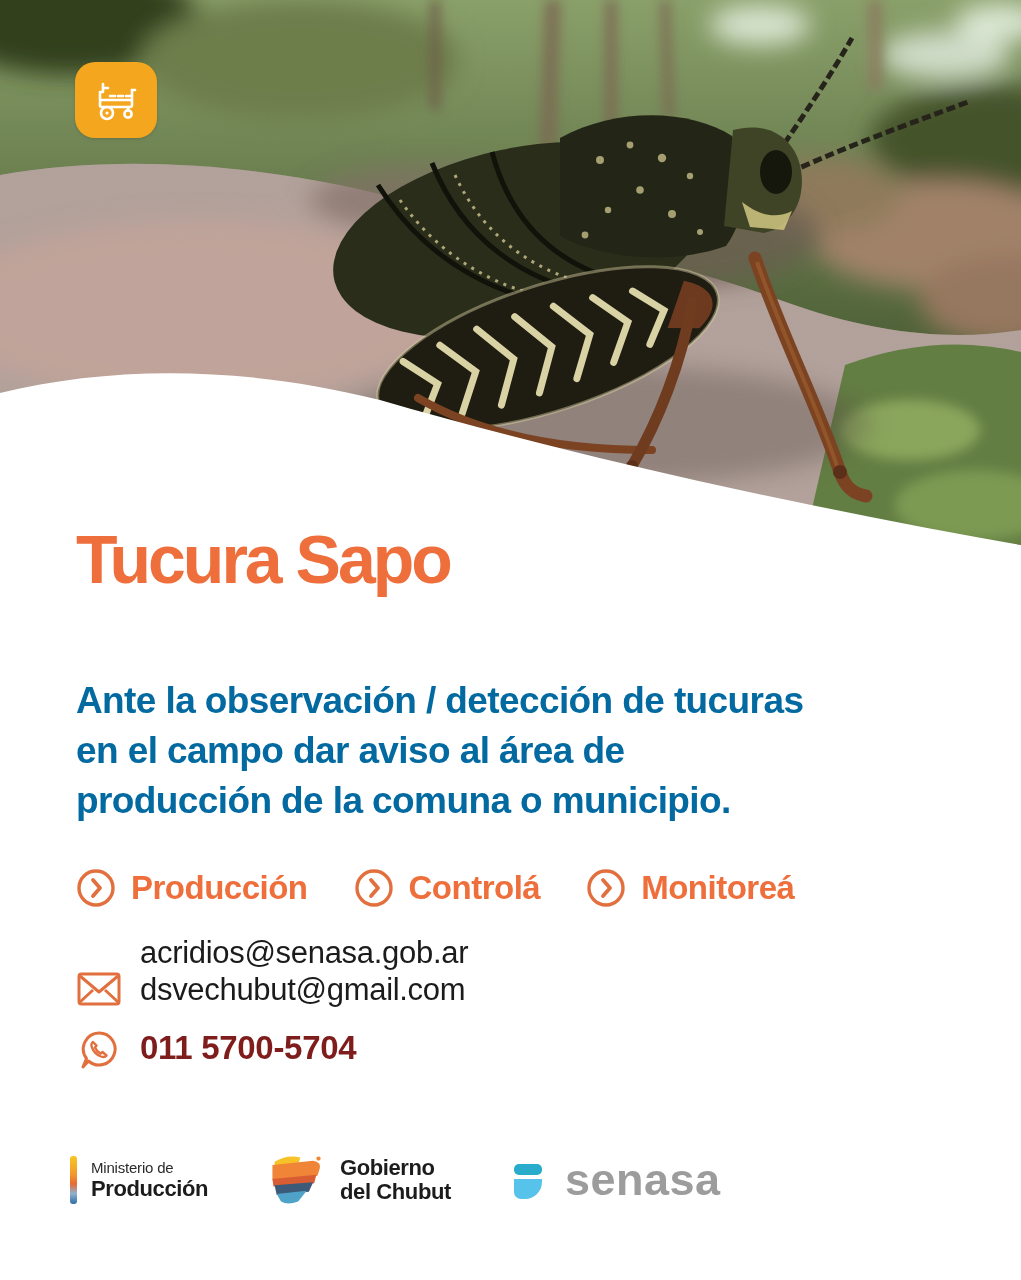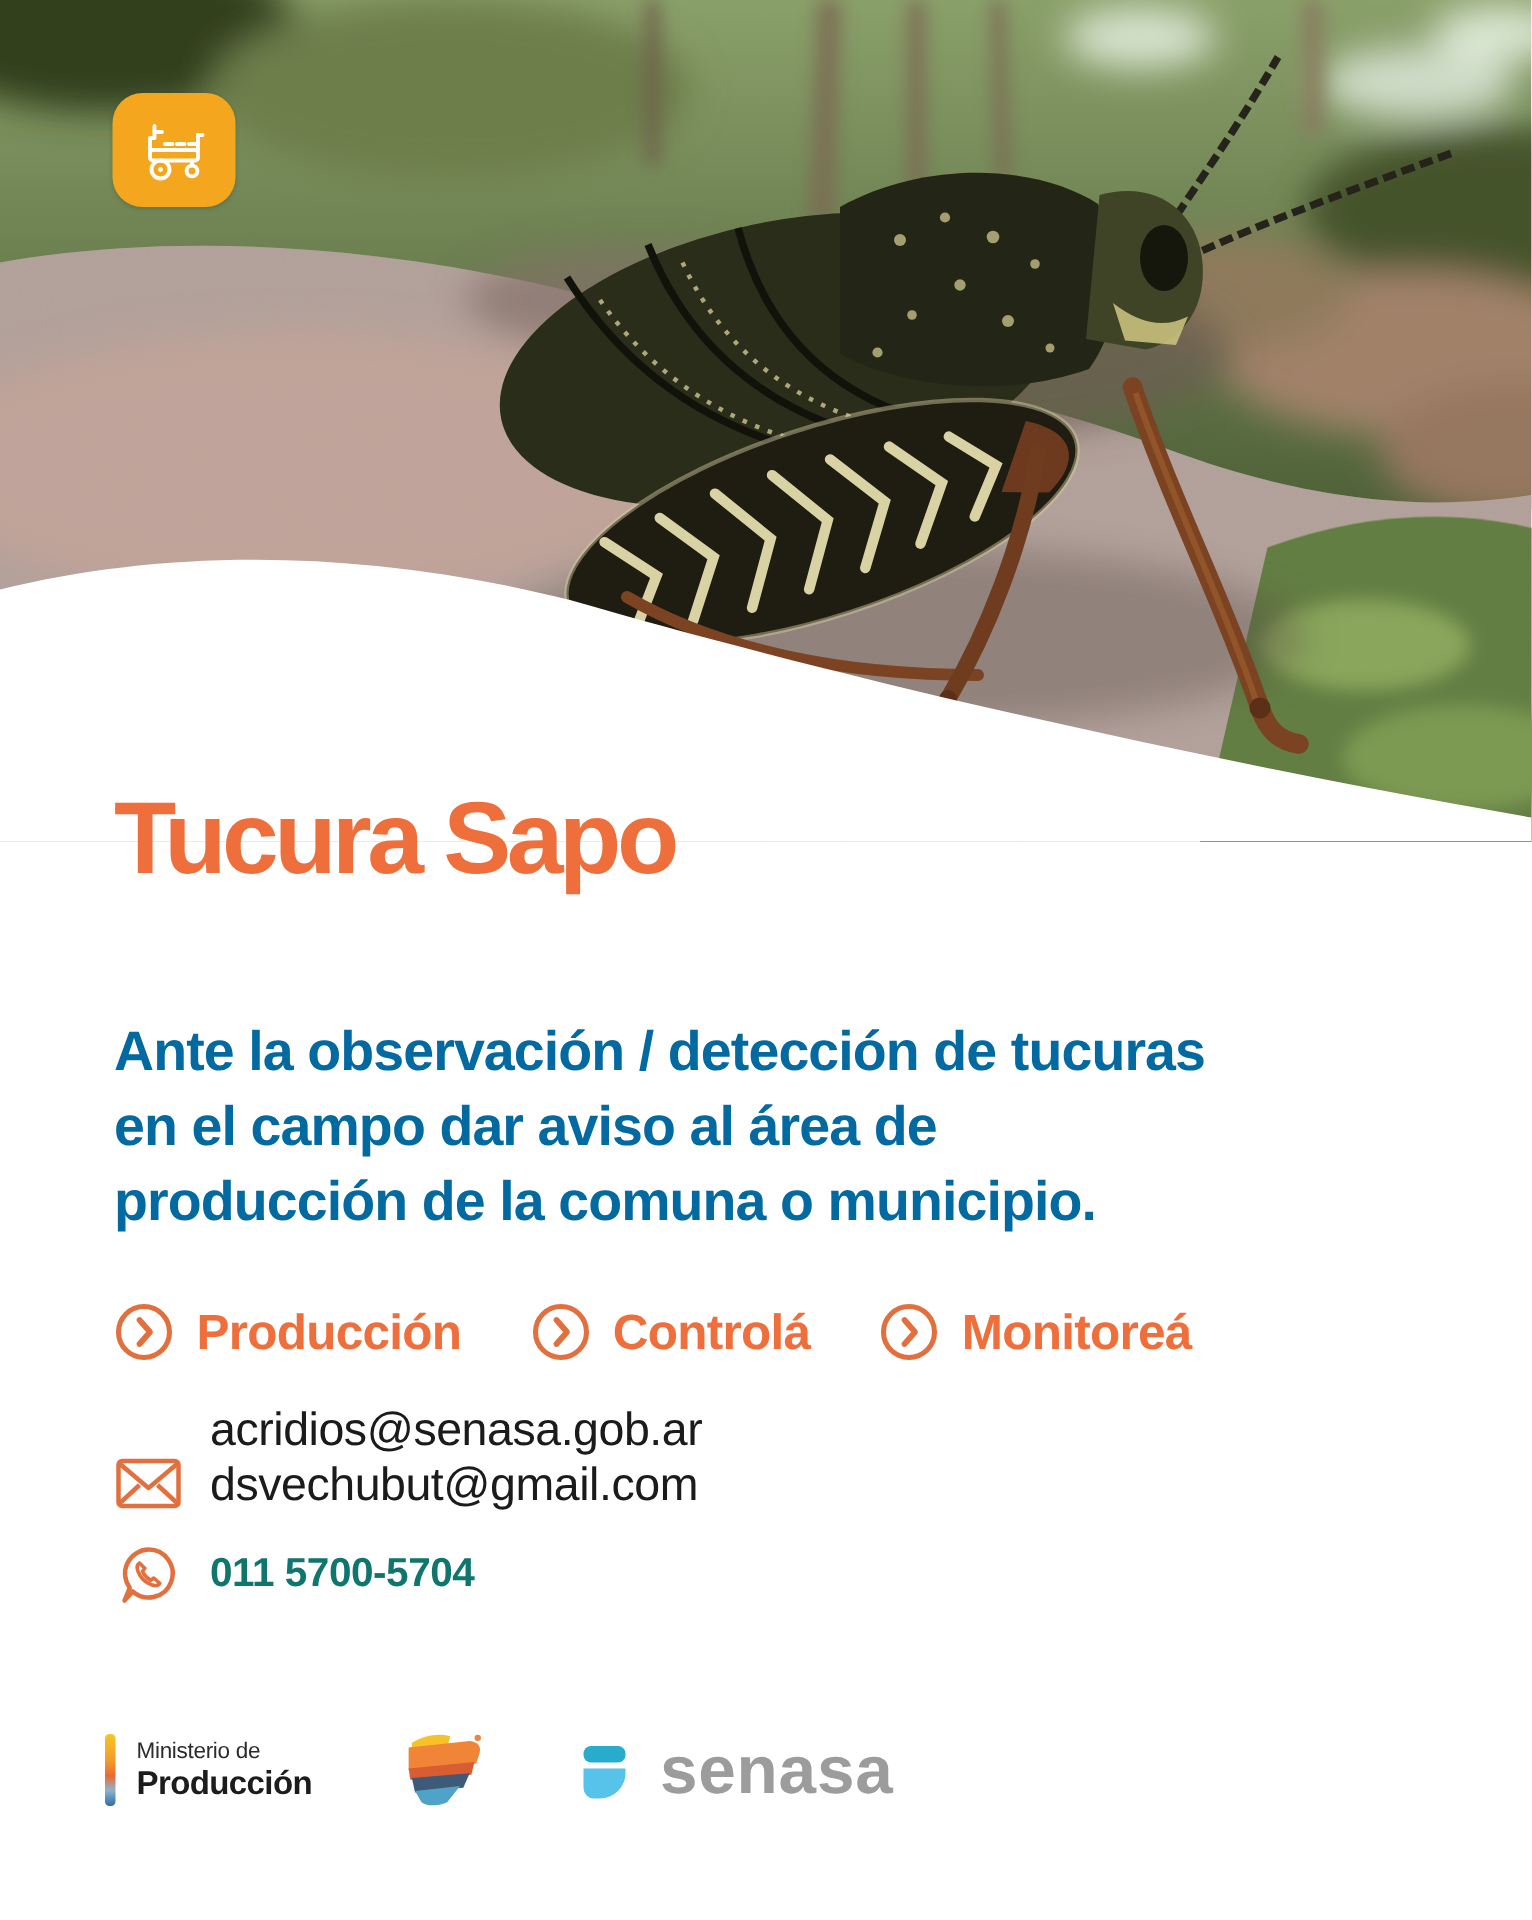--- a/index.html
+++ b/index.html
@@ -23,21 +23,21 @@
   }
   .body-text{margin-top:74px;font-weight:700;font-size:37px;letter-spacing:-0.6px;line-height:50px;color:#0369a1;}
   .actions{display:flex;align-items:center;gap:46px;margin-top:42px;}
   .action{display:flex;align-items:center;gap:15px;}
   .action-label{font-size:33px;font-weight:700;color:#EE6F3B;letter-spacing:-0.5px;}
   .contacts{margin-top:26px;}
   .contact-row{display:flex;align-items:flex-end;gap:18px;}
   .contact-row.phone{margin-top:16px;align-items:center;}
   .contact-icon{width:46px;display:flex;justify-content:center;padding-top:4px;}
   .email-lines{font-size:31px;line-height:37px;color:#1b1b1b;letter-spacing:-0.3px;}
-  .phone-number{font-size:27px;font-weight:700;letter-spacing:-0.3px;color:#0f766e;}
+  .phone-number{font-size:33px;font-weight:700;letter-spacing:-0.3px;color:#7f1d1d;}
   
   .footer{position:absolute;left:70px;top:1152px;display:flex;align-items:center;gap:58px;}
   .logo{display:flex;align-items:center;gap:14px;}
   .ministry-bar{width:7px;height:48px;border-radius:3px;
     background:linear-gradient(180deg,#F9C623 0%,#F2992B 38%,#E96A33 58%,#8FB3CE 78%,#2E6DA4 100%);}
   .ministry-text .l1{font-size:15px;color:#2b2b2b;letter-spacing:-0.2px;}
   .ministry-text .l2{font-size:22px;font-weight:700;color:#1c1c1c;letter-spacing:-0.4px;text-align:right;}
   .gov-text .l1,.gov-text .l2{font-size:22px;font-weight:700;color:#1c1c1c;line-height:24px;letter-spacing:-0.4px;}
   .senasa-word{font-size:45px;font-weight:700;color:#9C9C9C;letter-spacing:0.5px;line-height:40px;}
   .accent-stroke{color:#E2703F;}
@@ -250,20 +250,24 @@
 
     <div class="logo">
       <svg width="60" height="56" viewBox="0 0 56 52">
         <path d="M8,9 Q20,2 32,5 L30,12 Q18,14 8,13 Z" fill="#F7C227"></path>
         <path d="M6,12 L44,8 Q52,9 50,16 L48,22 6,26 Z" fill="#F08437"></path>
         <path d="M6,25 L47,21 L45,29 7,32 Z" fill="#D95D33"></path>
         <path d="M8,31 L44,28 L40,37 10,40 Z" fill="#3D5A78"></path>
         <path d="M10,39 L38,36 L30,46 Q20,50 14,46 Z" fill="#4FA3C8"></path>
         <circle cx="49" cy="6" r="2" fill="#F08437"></circle>
       </svg>
+      <div class="gov-text">
+        <div class="l1">Gobierno</div>
+        <div class="l2">del Chubut</div>
+      </div>
     </div>
 
     <div class="logo">
       <svg width="42" height="42" viewBox="0 0 42 42">
         <rect x="5" y="5" width="28" height="11" rx="5" fill="#29ACCB"></rect>
         <path d="M5,20 H33 V23 A17 17 0 0 1 16,40 H12 A7 7 0 0 1 5,33 Z" fill="#57C2EA"></path>
       </svg>
       <span class="senasa-word">senasa</span>
     </div>
 

